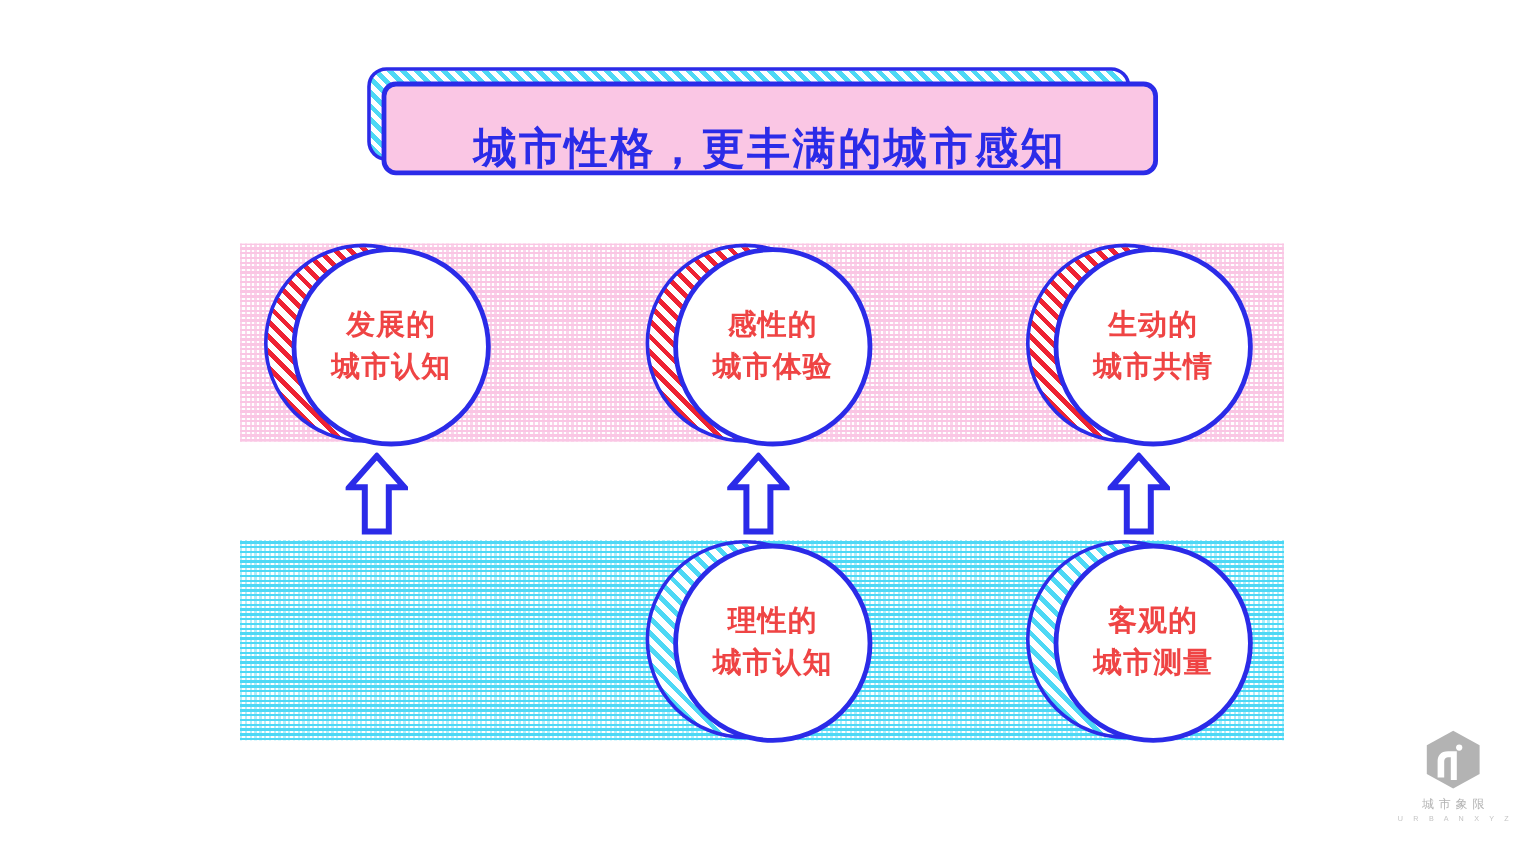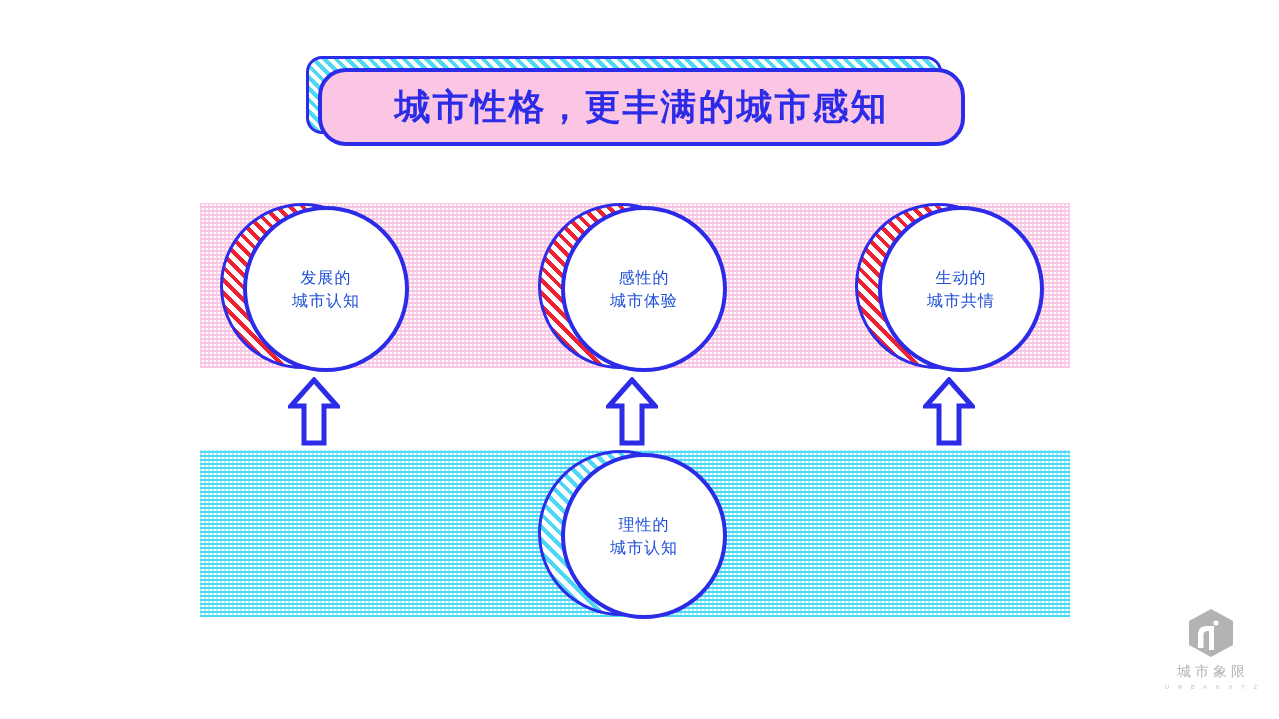--- a/index.html
+++ b/index.html
@@ -43,24 +43,24 @@
         #4DD8F5 4px, #4DD8F5 8px);
   }
 
   .title-front-rect {
     position: absolute;
     left: 12px;
     top: 12px;
     width: 647px;
     height: 78px;
     border: 4px solid #2B2BE8;
-    border-radius: 28px;
+    border-radius: 12px;
     background: #FAC6E4;
     display: flex;
-    align-items: center;
+    align-items: flex-end;
     justify-content: center;
   }
 
   .title-text {
     color: #2B2BE8;
     font-size: 36px;
     font-weight: bold;
     letter-spacing: 2px;
     line-height: 1;
     white-space: nowrap;
@@ -133,23 +133,23 @@
     border-radius: 50%;
     border: 4px solid #2B2BE8;
     background: #ffffff;
     display: flex;
     flex-direction: column;
     align-items: center;
     justify-content: center;
   }
 
   .node .front-circle span {
-    color: #1d4ed8;
-    font-size: 16px;
-    font-weight: normal;
+    color: #ef4444;
+    font-size: 24px;
+    font-weight: bold;
     line-height: 1.45;
     letter-spacing: 1px;
     white-space: nowrap;
   }
 
   
   #node-top-0    { left: 220px; top: 203px; }
   #node-top-1    { left: 538px; top: 203px; }
   #node-top-2    { left: 855px; top: 203px; }
   #node-bottom-0 { left: 220px; top: 450px; }
@@ -176,21 +176,21 @@
     width: 102px;
     height: 92px;
     display: flex;
     flex-direction: column;
     align-items: center;
   }
   #logo .mark { width: 52px; height: 50px; }
   #logo .mark svg { display: block; width: 100%; height: 100%; }
   #logo .logo-cn {
     margin-top: 5px;
-    font-size: 14px;
+    font-size: 10px;
     letter-spacing: 4px;
     color: #B3B3B3;
     white-space: nowrap;
     text-indent: 4px;
   }
   #logo .logo-en {
     margin-top: 3px;
     font-size: 6px;
     letter-spacing: 3.5px;
     color: #C4C4C4;
@@ -240,20 +240,27 @@
 
 
   <div class="node cyan" id="node-bottom-1">
     <div class="back-circle"></div>
     <div class="front-circle">
       <span>理性的</span>
       <span>城市认知</span>
     </div>
   </div>
 
+  <div class="node cyan" id="node-bottom-2">
+    <div class="back-circle"></div>
+    <div class="front-circle">
+      <span>客观的</span>
+      <span>城市测量</span>
+    </div>
+  </div>
 
   <div class="arrow" id="arrow-0">
     <svg viewBox="0 0 52 70">
       <polygon points="26,3 49,29 36,29 36,66 16,66 16,29 3,29" fill="#ffffff" stroke="#2B2BE8" stroke-width="5" stroke-linejoin="miter"></polygon>
     </svg>
   </div>
   <div class="arrow" id="arrow-1">
     <svg viewBox="0 0 52 70">
       <polygon points="26,3 49,29 36,29 36,66 16,66 16,29 3,29" fill="#ffffff" stroke="#2B2BE8" stroke-width="5" stroke-linejoin="miter"></polygon>
     </svg>

